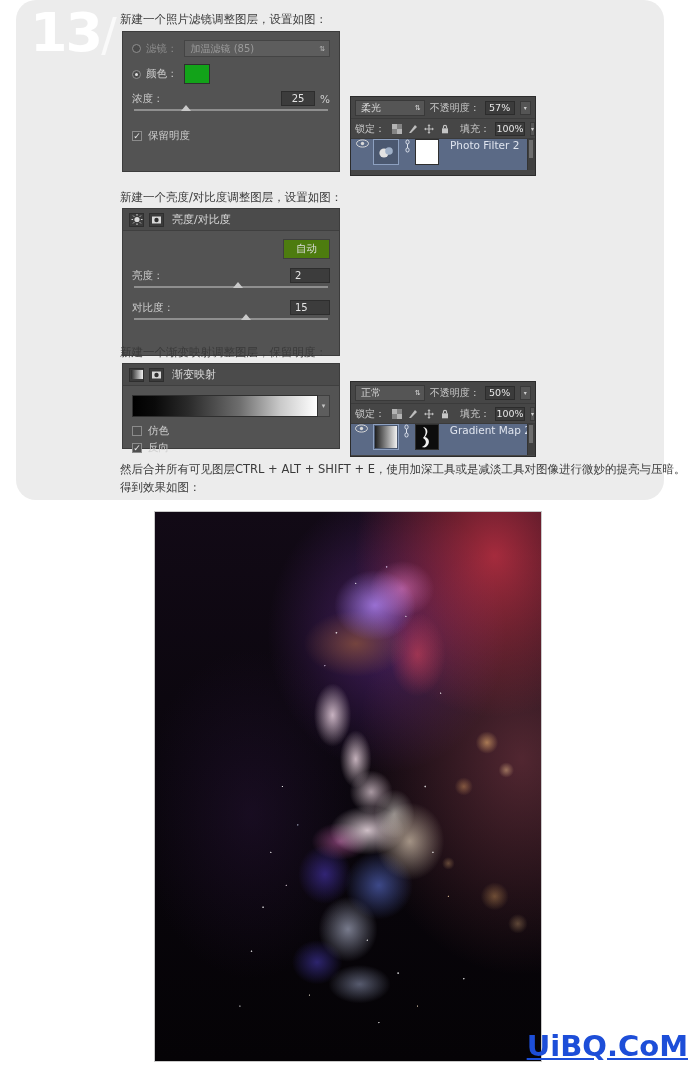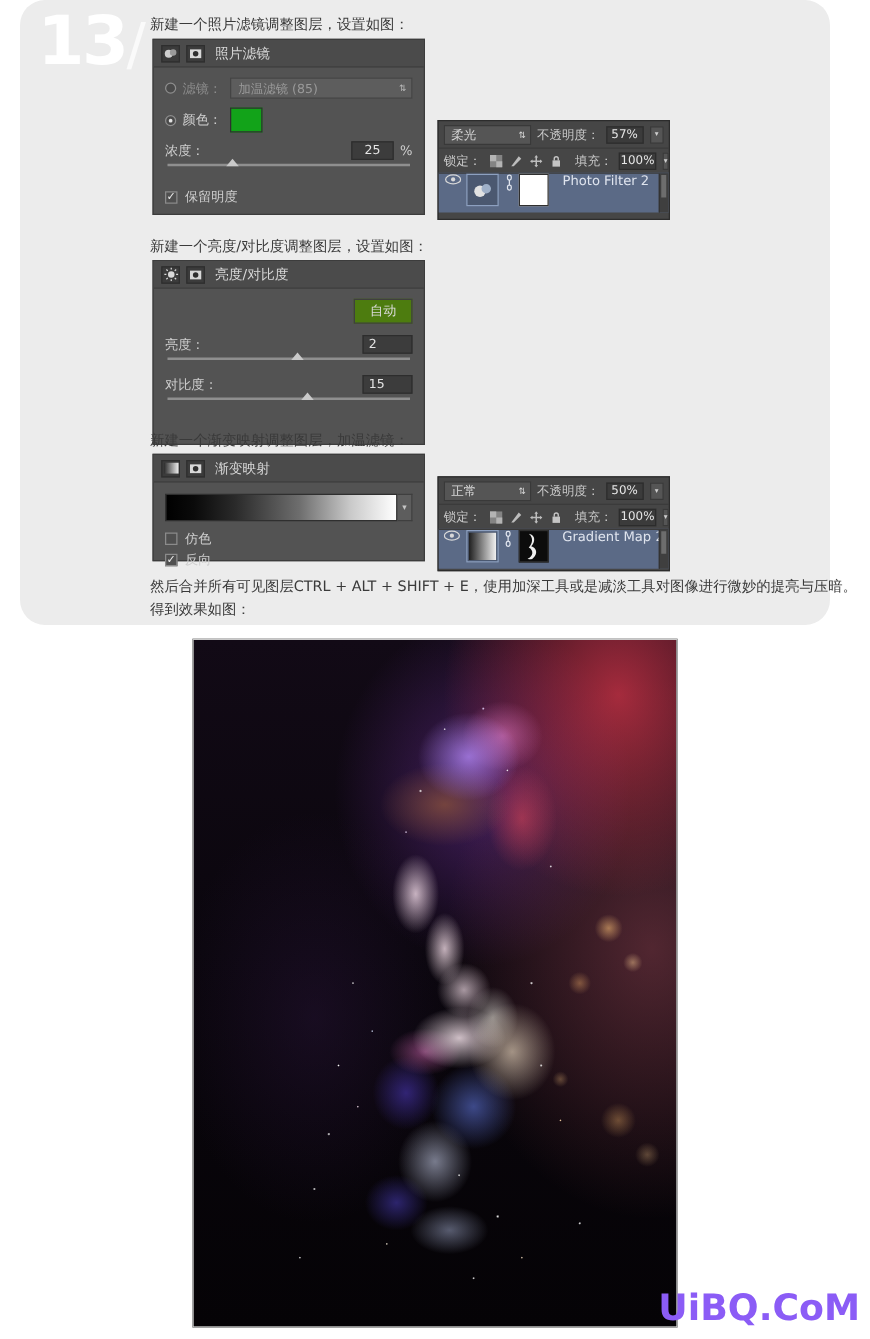--- a/index.html
+++ b/index.html
@@ -189,35 +189,20 @@
 
 <div id="tutorial-block">
 
   <div id="step-number">
     <span>13</span><span class="slash">/</span>
   </div>
 
   <div class="caption" style="left:104px;top:12px;">新建一个照片滤镜调整图层，设置如图：</div>
 
   <div class="ps-panel" style="left:106px;top:31px;width:218px;height:141px;">
-    <div class="ps-panel-head">
-      <span class="ps-icon-sq">
-        <svg width="11" height="10" viewBox="0 0 11 10">
-            <circle cx="4" cy="5" r="3.2" fill="#cfcfcf"></circle>
-            <circle cx="7.5" cy="4" r="2.6" fill="#9a9a9a"></circle>
-          </svg>
-      </span>
-      <span class="ps-icon-sq">
-        <svg width="11" height="10" viewBox="0 0 11 10">
-            <rect x="1" y="1.5" width="9" height="7" fill="#d8d8d8"></rect>
-            <circle cx="5.5" cy="5" r="2.2" fill="#2f2f2f"></circle>
-          </svg>
-      </span>
-      <span class="ps-head-title">照片滤镜</span>
-    </div>
     <div class="ps-body">
       <div class="row">
         <span class="radio"></span>
         <span class="lbl dim">滤镜：</span>
         <span class="ps-select">
           <span>加温滤镜 (85)</span>
           <span class="arr">⇅</span>
         </span>
       </div>
       <div class="row">
@@ -358,21 +343,21 @@
           <span style="flex:1"></span>
           <span class="num-field" style="min-width:40px;text-align:left;padding-left:4px;justify-content:flex-start;">15</span>
         </div>
         <div class="slider-track">
           <span class="slider-knob" style="left:55%;"></span>
         </div>
       </div>
     </div>
   </div>
 
-  <div class="caption" style="left:104px;top:345px;">新建一个渐变映射调整图层，加温滤镜：</div>
+  <div class="caption" style="left:104px;top:345px;">新建一个渐变映射调整图层，保留明度：</div>
 
   <div class="ps-panel" style="left:106px;top:363px;width:218px;height:86px;">
     <div class="ps-panel-head">
       <span class="ps-icon-sq">
         <svg width="12" height="9" viewBox="0 0 12 9">
             <defs>
               <linearGradient id="gmg" x1="0" x2="1">
                 <stop offset="0" stop-color="#2a2a2a"></stop>
                 <stop offset="1" stop-color="#f0f0f0"></stop>
               </linearGradient>
@@ -545,13 +530,13 @@
          radial-gradient(circle 1px at 65% 19%, #ffffff, transparent),
          radial-gradient(circle 1.3px at 47% 22%, #ffffff, transparent),
          radial-gradient(circle 1px at 44% 28%, #f0e0ff, transparent),
          radial-gradient(circle 1.1px at 74% 33%, #ffffff, transparent),
          radial-gradient(circle 1px at 33% 50%, #ffffff, transparent),
          radial-gradient(circle 1.2px at 80% 85%, #ffffff, transparent),
          radial-gradient(circle 1px at 22% 90%, #ffffff, transparent),
          radial-gradient(circle 1.1px at 55% 78%, #ffffff, transparent);"></div>
 </div>
 
-<div id="watermark" style="color: #8b5cf6;">UiBQ.CoM</div>
+<div id="watermark" style="color: #1d4ed8; text-decoration: underline;">UiBQ.CoM</div>
 
 </body></html>

